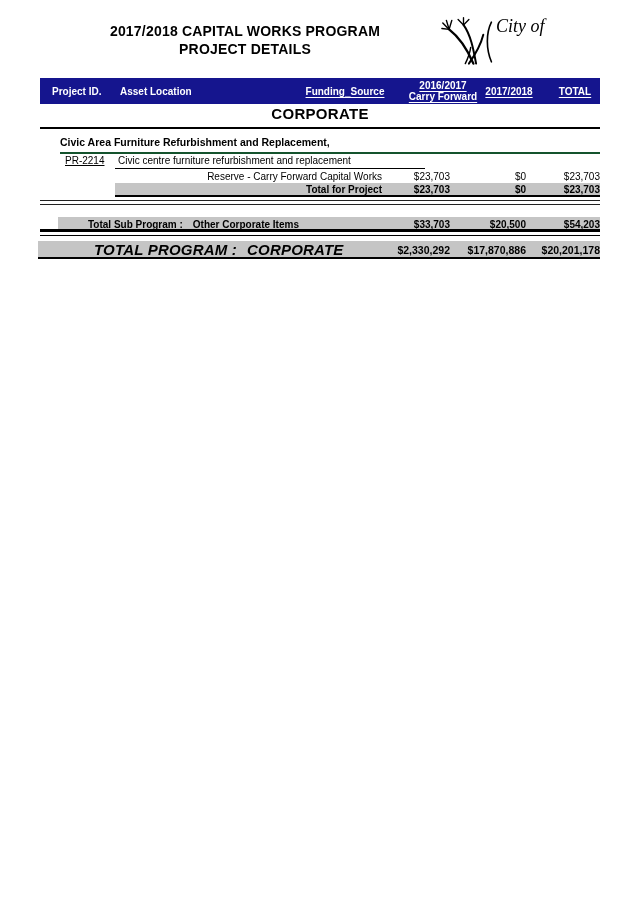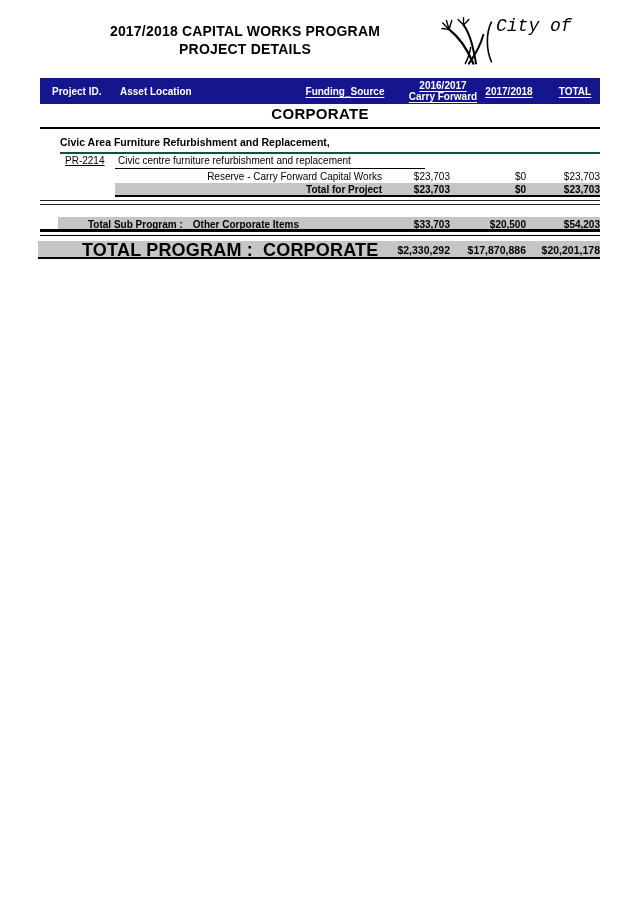--- a/index.html
+++ b/index.html
@@ -20,21 +20,21 @@
     position: absolute; left: 88px; top: 22px; width: 314px;
     text-align: center; font-weight: bold; font-size: 14px; line-height: 18px;
     letter-spacing: 0.2px;
   }
 
   
   .logo { position: absolute; left: 441px; top: 14px; width: 170px; height: 54px; }
   .logo svg { position: absolute; left: 0; top: 2px; }
   .logo-city {
     position: absolute; left: 55px; top: 2px;
-    font-family: Liberation Mono, monospace; font-style: italic;
+    font-family: Liberation Serif, serif; font-style: italic;
     font-size: 18px; line-height: 20px;
   }
   .logo-wanneroo {
     position: absolute; left: 47px; top: 21px;
     font-family: "Liberation Serif", serif;
     font-size: 27px; line-height: 30px; letter-spacing: 0.3px;
   }
 
   
   .header-bar {
@@ -94,21 +94,21 @@
 
   .program-separator {
     position: absolute; left: 40px; top: 229px; width: 560px; height: 7px;
     border-top: 3px solid #000; border-bottom: 1.5px solid #000;
   }
 
   .program-total-row {
     left: 38px; top: 241px; width: 562px; height: 18px; line-height: 18px;
     border-bottom: 2.5px solid #000;
   }
-  .program-total-row .big-label { left: 44px; font-size: 18px; letter-spacing: 0.2px; }
+  .program-total-row .big-label { left: 56px; font-size: 15px; letter-spacing: 0.2px; font-style: italic; }
   .program-total-row .num { font-size: 10.5px; }
 
   
   .footer-rule-gray { position: absolute; left: 40px; top: 843px; width: 560px; border-top: 1px solid #999; }
   .footer-rule     { position: absolute; left: 40px; top: 845px; width: 560px; height: 2.5px; background: #111; }
   .footer-bar {
     position: absolute; left: 40px; top: 851px; width: 560px; height: 27px;
     background: var(--navy);
   }
   .page-number {

